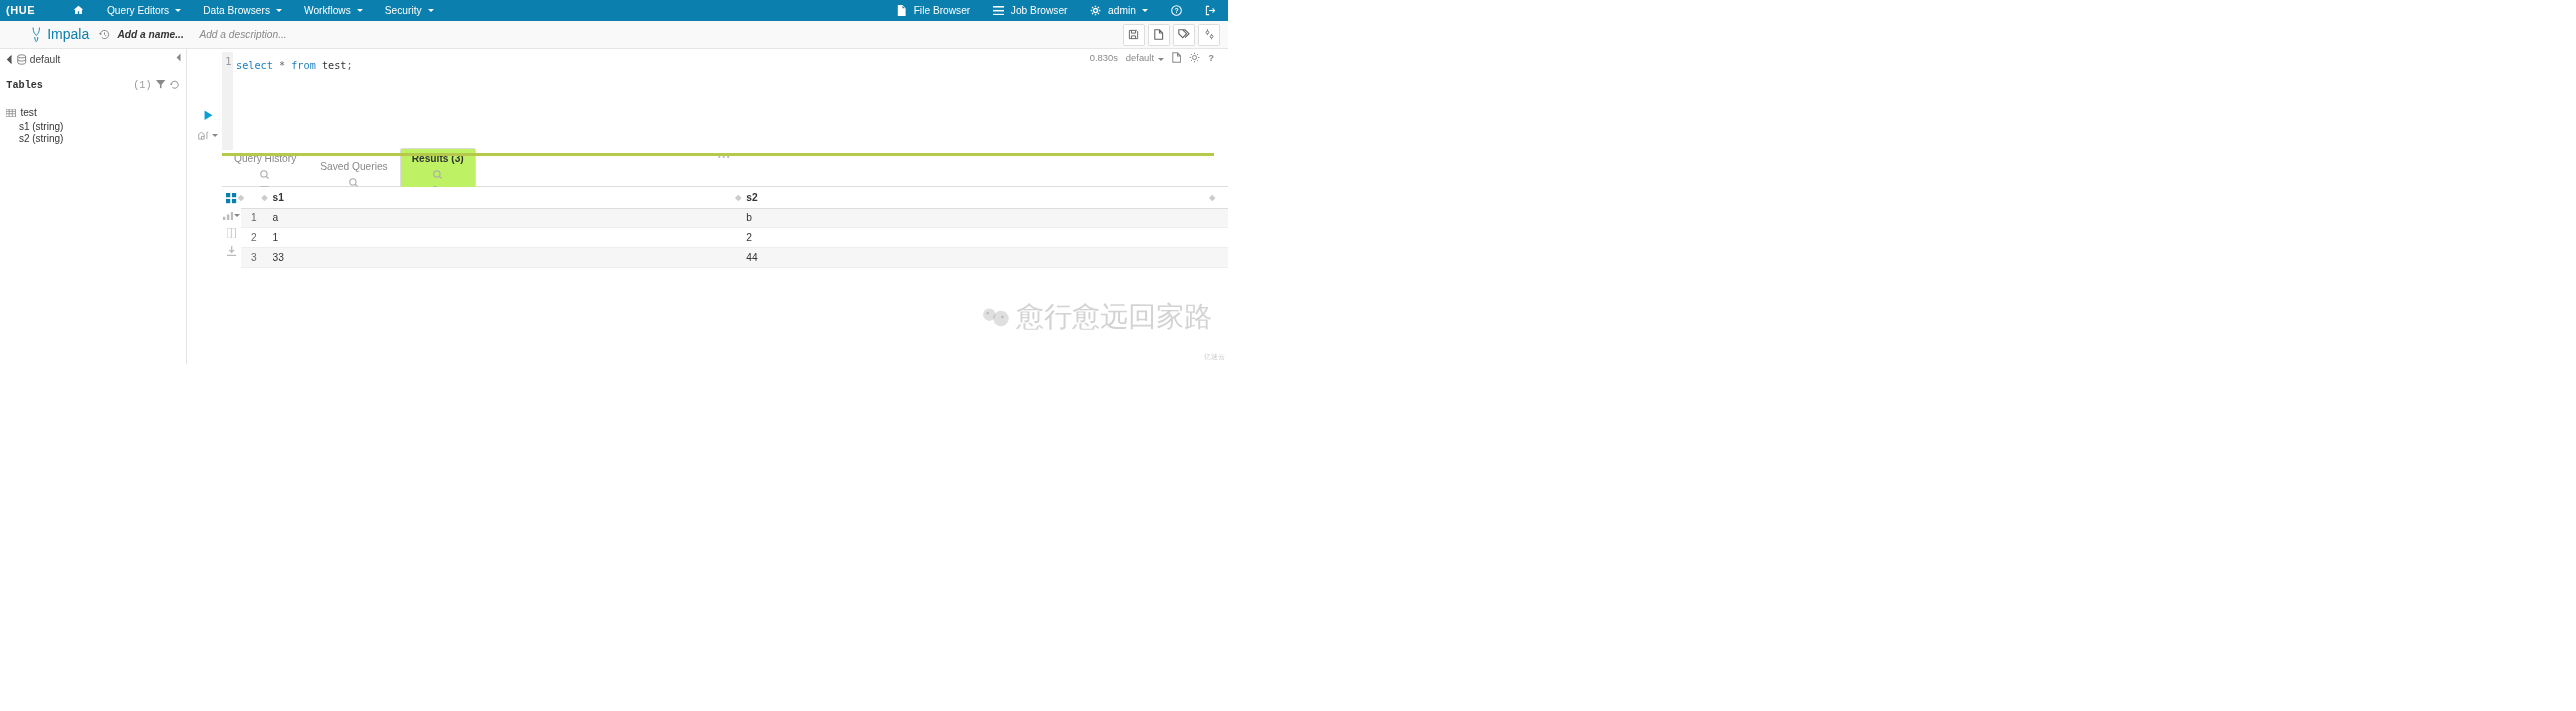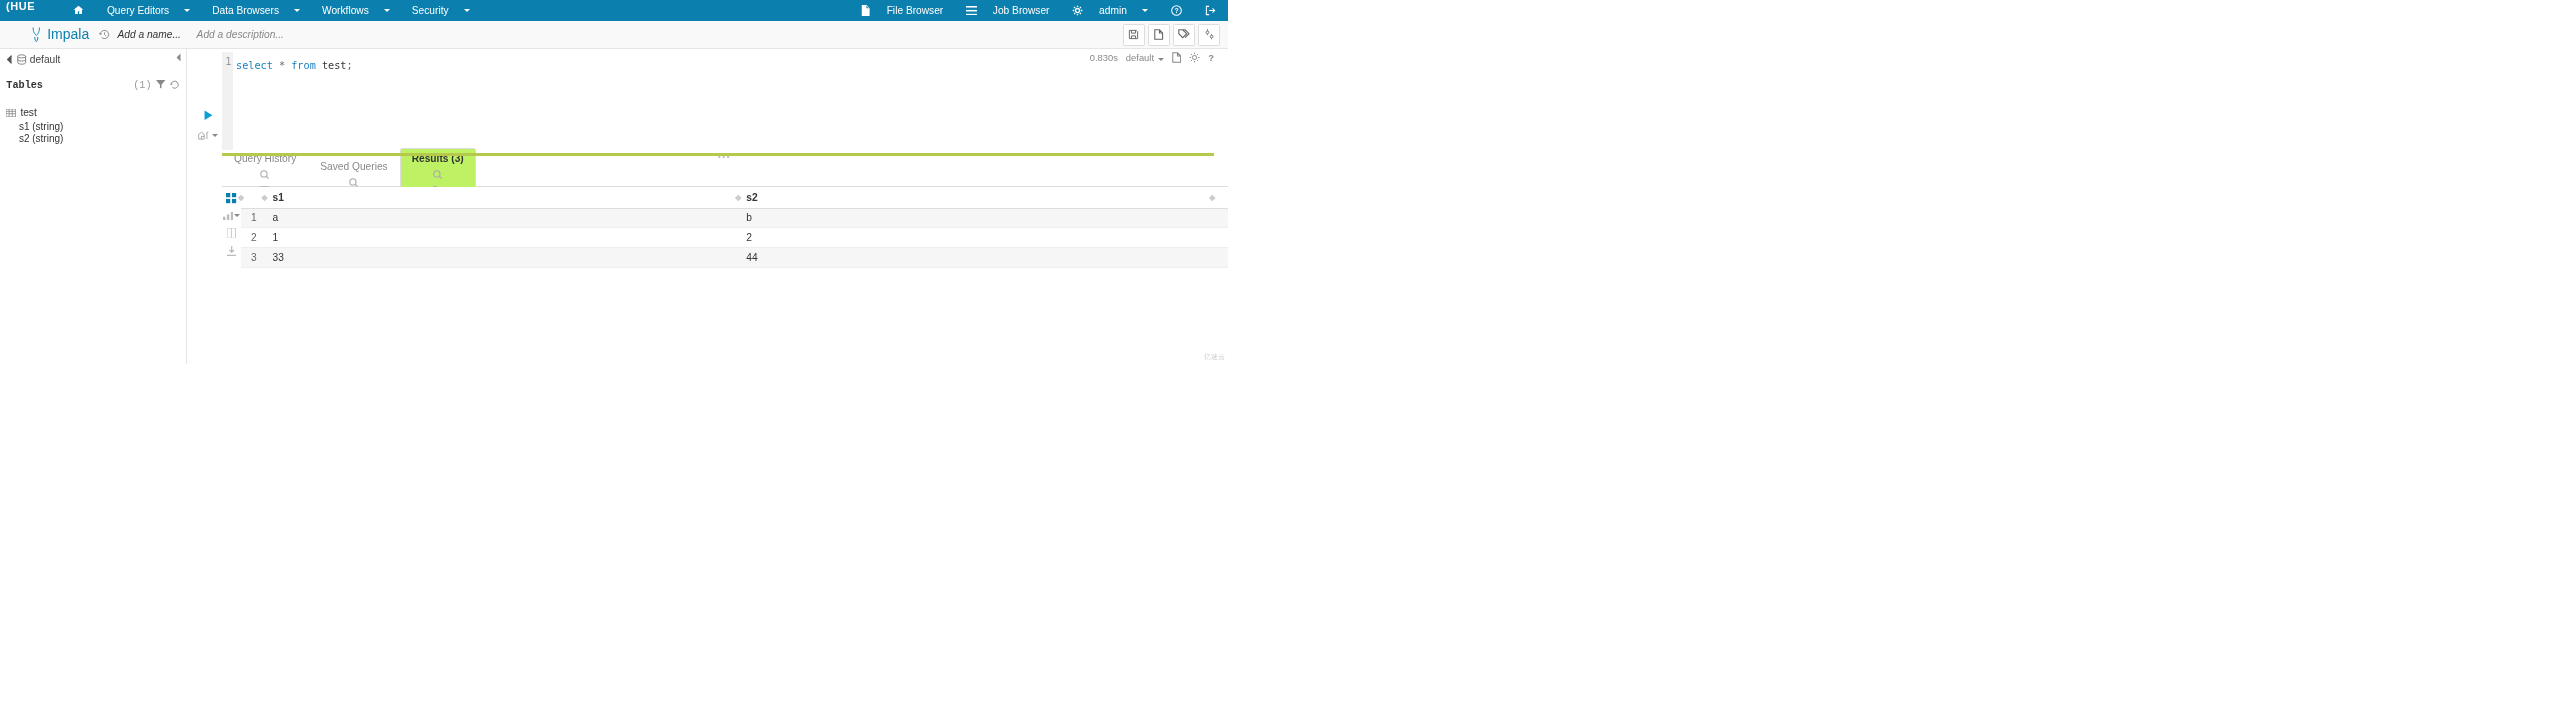--- a/index.html
+++ b/index.html
@@ -1,29 +1,29 @@
 <!DOCTYPE html>
 <html style="font-size:12.6px"><head>
 <meta charset="utf-8">
 <style>
 * { margin:0; padding:0; box-sizing:border-box; }
 body { font-family:"Helvetica Neue",Helvetica,Arial,sans-serif; font-size:10.2px; color:#333; background:#fff; width:1228px; }
 .topnav { background:#0b7fad; height:21px; display:flex; align-items:center; color:#fff; font-size:10.2px; }
-.topnav .left, .topnav .right { display:flex; }
+.topnav .left, .topnav .right { display:flex; align-items:center; }
 .topnav .right { margin-left:auto; }
 .topnav .logo { font-weight:bold; padding:0 11px 0 6.3px; letter-spacing:0.8px; }
 .topnav .logo svg { height:12.6px; }
-.topnav .navitem { padding:0 11px; display:flex; align-items:center; gap:15px; cursor:pointer; height:21px; }
+.topnav .navitem { padding:0 11px; display:flex; align-items:center; gap:6px; cursor:pointer; height:21px; }
 .caret-down { width:0; height:0; border-left:3.1px solid transparent; border-right:3.1px solid transparent; border-top:3.1px solid #fff; }
 .iconbtn { width:12.6px; height:12.6px; display:inline-flex; align-items:center; justify-content:center; }
 
 .subbar { height:28px; border-bottom:0.8px solid #e5e5e5; display:flex; align-items:center; padding:0 7.9px; background:#f9f9f9; }
 .subbar .impala-logo { color:#0b7fad; margin-left:22px; display:flex; align-items:center; gap:4.7px; font-size:14px; }
 .subbar .history-ico { margin-left:9.4px; color:#888; cursor:pointer; }
-.subbar .name-ph { font-weight:normal; font-style:italic; color:#333; margin-left:7.9px; cursor:text; }
+.subbar .name-ph { font-weight:bold; font-style:italic; color:#333; margin-left:7.9px; cursor:text; }
 .subbar .desc-ph { font-style:italic; color:#888; margin-left:15.7px; cursor:text; }
 .subbar .tools { margin-left:auto; display:flex; gap:3.1px; }
 .subbar .tools .tbtn { width:22px; height:22px; border:0.8px solid #ddd; background:#fff; border-radius:1.6px; display:flex; align-items:center; justify-content:center; cursor:pointer; color:#666; }
 
 .main { display:flex; height:315px; }
 .sidebar { width:187px; border-right:0.8px solid #e5e5e5; position:relative; padding:4.7px 6.3px; }
 .sidebar .collapse { position:absolute; top:3.1px; right:3.1px; color:#888; cursor:pointer; font-size:12.6px; }
 .db-row { display:flex; align-items:center; gap:3.1px; color:#444; margin-bottom:4.7px; }
 .db-row .back { cursor:pointer; font-size:11px; color:#555; }
 .tables-head { display:flex; align-items:center; font-weight:bold; margin:15px 0;font-family:Liberation Mono, monospace; }
@@ -399,16 +399,25 @@
           <tr class="odd">
             <td class="rownum">3</td>
             <td>33</td>
             <td>44</td>
             <td></td>
           </tr>
         </tbody>
       </table>
     </div>
 
+    <div class="watermark">
+      <svg width="33" height="28" viewBox="0 0 42 36">
+          <circle cx="13" cy="15" r="8" fill="rgba(80,80,80,0.18)"></circle>
+          <circle cx="28" cy="20" r="10" fill="rgba(80,80,80,0.18)"></circle>
+          <circle cx="11" cy="13" r="1.5" fill="rgba(80,80,80,0.3)"></circle>
+          <circle cx="30" cy="18" r="1.5" fill="rgba(80,80,80,0.3)"></circle>
+        </svg>
+      <span>愈行愈远回家路</span>
+    </div>
     <div class="corner-mark">亿速云</div>
   </div>
 </div>
 
 
 </body></html>

